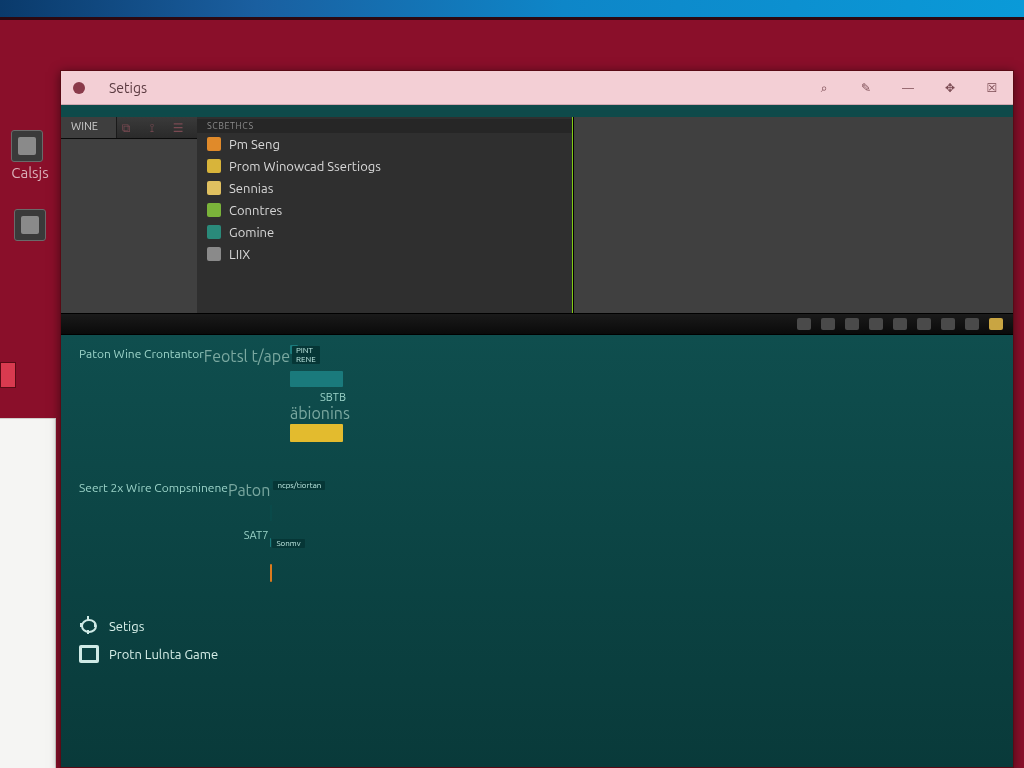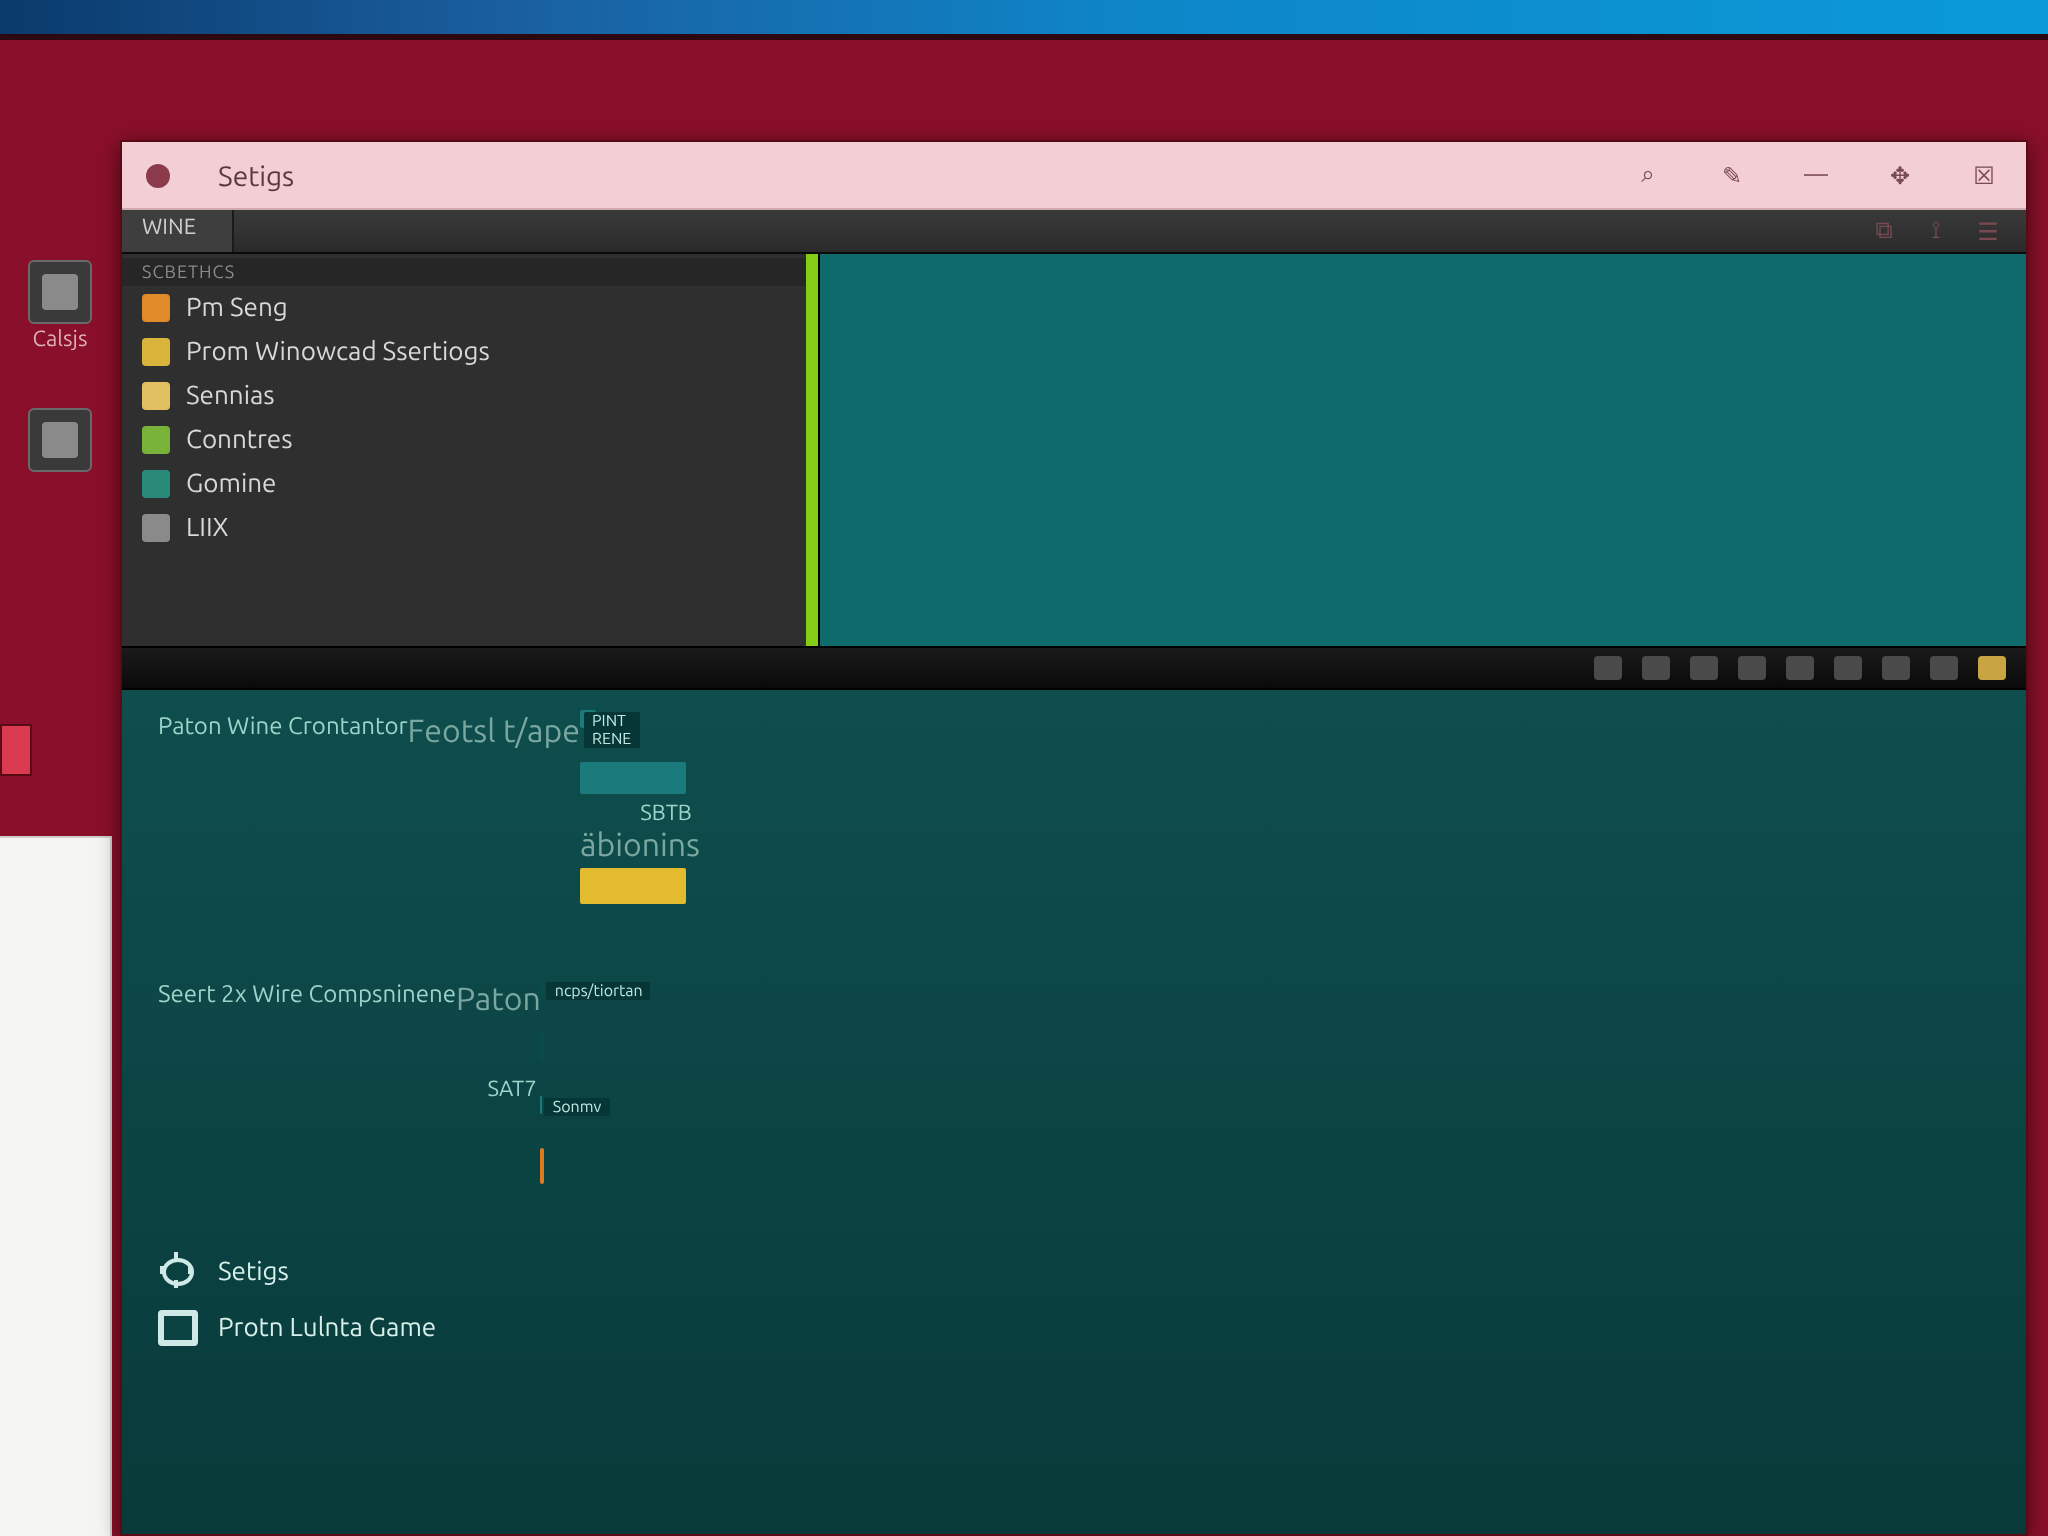--- a/index.html
+++ b/index.html
@@ -13,21 +13,21 @@
     border-bottom: 3px solid #2d0810;
   }
 
   
   .desktop-icons {
     position: absolute; left: 6px; top: 130px; width: 48px;
     display: flex; flex-direction: column; gap: 28px; align-items: center;
   }
   .desk-icon { width: 32px; height: 32px; background: #3a3a3a; border: 1px solid #6a6a6a; border-radius: 3px; position: relative; }
   .desk-icon::after { content: ""; position: absolute; inset: 6px; background: #8a8a8a; border-radius: 2px; }
-  .desk-label { font-size: 11px; color: #d9b0b8; text-align: center; margin-top: 2px; }
+  .desk-label { font-size: 15px; color: #d9b0b8; text-align: center; margin-top: 2px; }
 
   
   .side-tag { position: absolute; left: 0; top: 362px; width: 16px; height: 26px; background: #d93a4f; border: 1px solid #5a0a15; }
 
   
   .white-panel { position: absolute; left: 0; top: 418px; width: 56px; bottom: 0; background: #f5f5f3; border-top: 1px solid #d0cfcb; border-right: 1px solid #d0cfcb; }
 
   
   .window {
     position: absolute; left: 60px; top: 70px; right: 10px; bottom: 0;
@@ -41,35 +41,35 @@
     height: 34px; background: #f3cfd5; display: flex; align-items: center;
     padding: 0 12px; gap: 24px; color: #5a3a40; font-size: 14px;
     border-bottom: 1px solid #d0a8b0;
   }
   .titlebar .t-icon { width: 12px; height: 12px; border-radius: 50%; background: #8a3a4a; }
   .titlebar .spacer { flex: 1; }
   .winbtn { width: 18px; height: 18px; display: flex; align-items: center; justify-content: center; color: #7a4a52; font-size: 12px; cursor: pointer; }
 
   
   .upper {
-    display: flex; flex-direction: column; background: #be185d;
+    display: flex; flex-direction: row; background: #404040; margin-top: 12px;
   }
   .tabstrip {
     height: 22px; background: linear-gradient(#3a3a3a,#2a2a2a);
     display: flex; align-items: stretch; font-size: 11px; color: #cfcfcf;
     border-bottom: 1px solid #0a0a0a;
   }
   .tab { padding: 3px 18px 0 10px; border-right: 1px solid #1a1a1a; background: #333; position: relative; }
   .tab.active { background: #3e3e3e; }
   .tabstrip .icons-right { margin-left: auto; display: flex; gap: 8px; padding-right: 10px; align-items: center; color: #aaa; font-size: 11px; }
 
   .upper-body { display: flex; height: 196px; }
   .sidebar {
-    width: 348px; background: #2f2f2f; color: #d8d8d8; font-size: 13px;
-    border-right: 6px solid #84cc16;
+    width: 376px; background: #2f2f2f; color: #d8d8d8; font-size: 13px;
+    border-right: 1px solid #84cc16;
     padding-top: 2px;
   }
   .sidebar .sect { font-size: 9px; color: #8a8a8a; padding: 2px 10px 2px 10px; background: #262626; letter-spacing: 0.5px; }
   .sidebar ul { list-style: none; }
   .sidebar li {
     display: flex; align-items: center; gap: 8px;
     padding: 4px 10px; cursor: pointer; white-space: nowrap;
   }
   .sb-icon { width: 14px; height: 14px; border-radius: 2px; flex-shrink: 0; }
   .i-orange { background: #e08a2a; }

